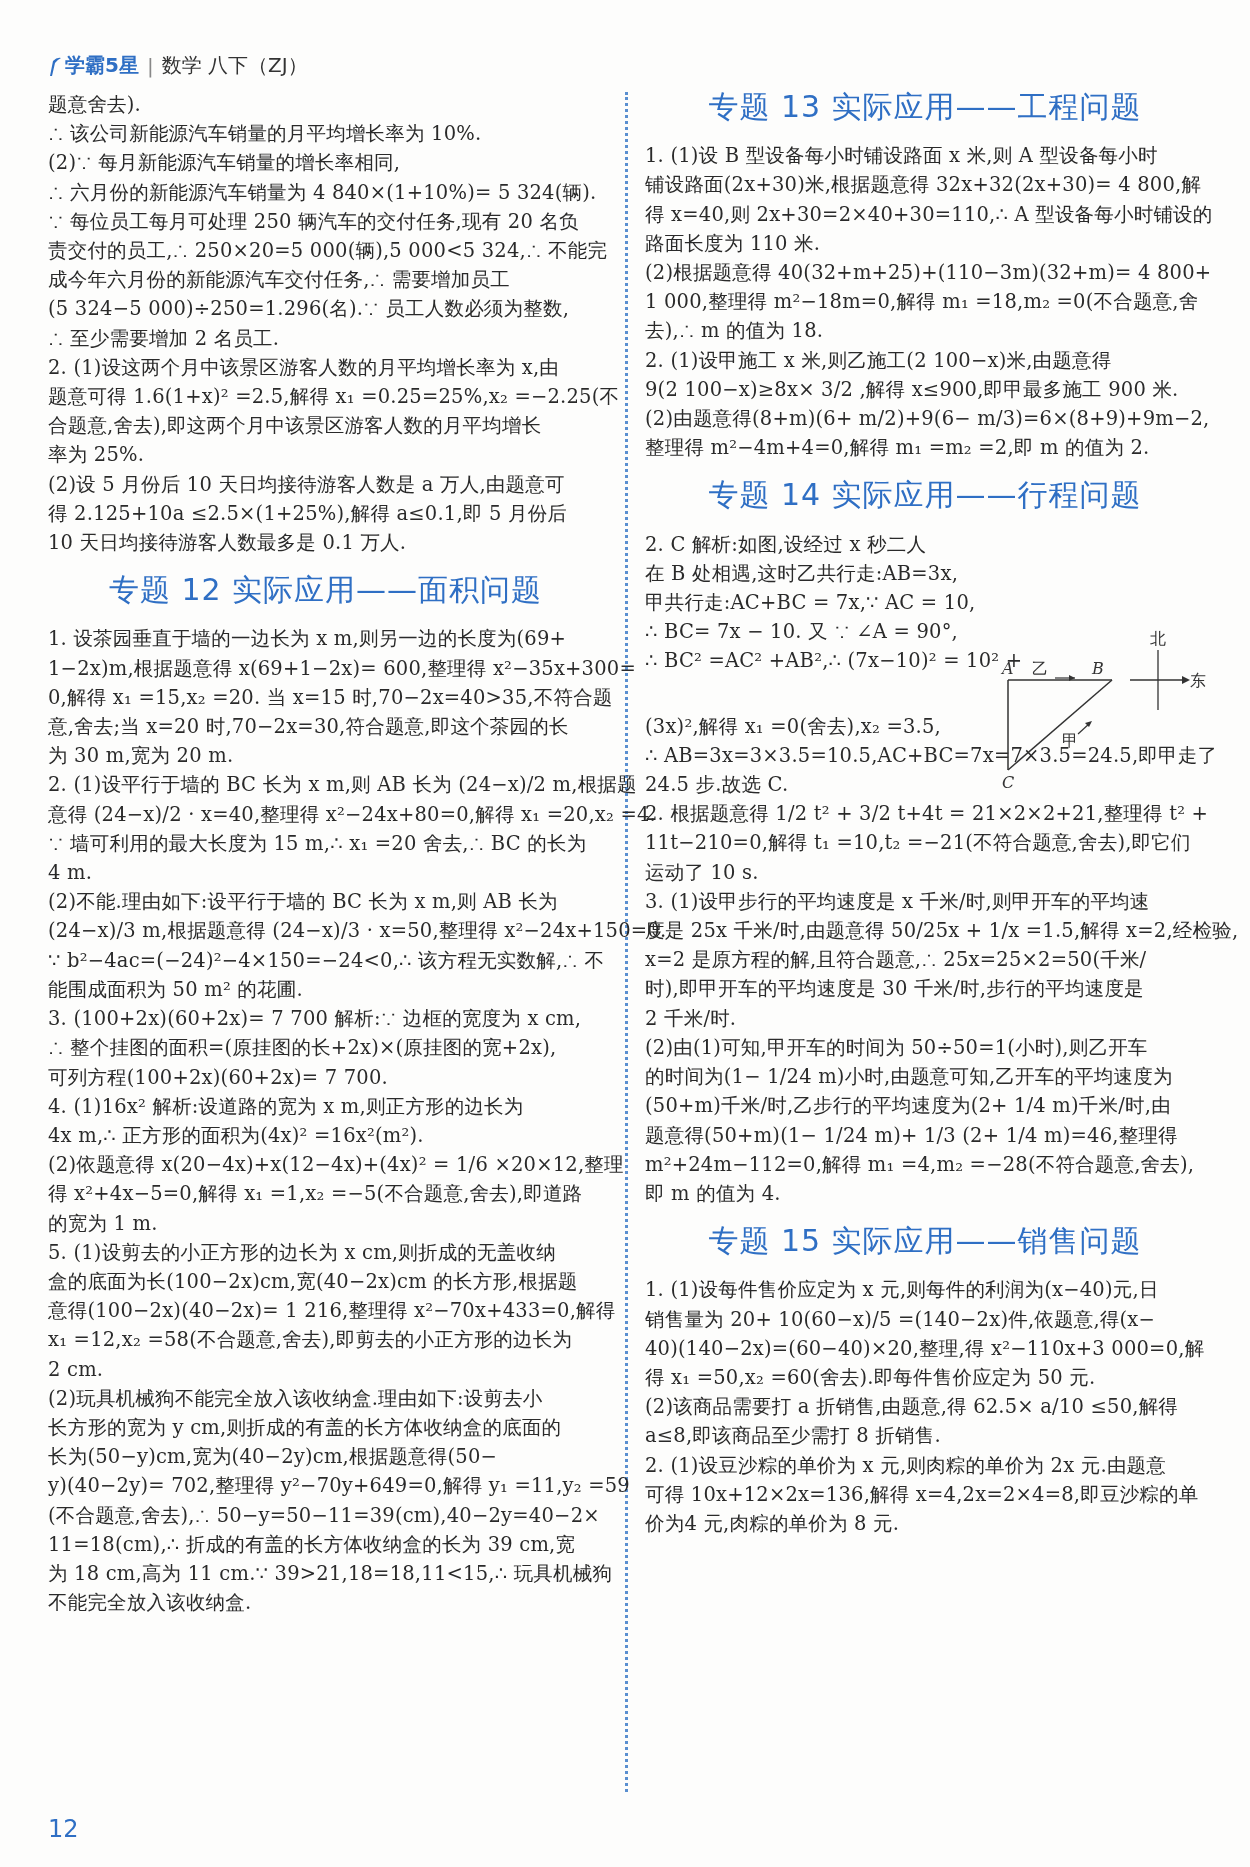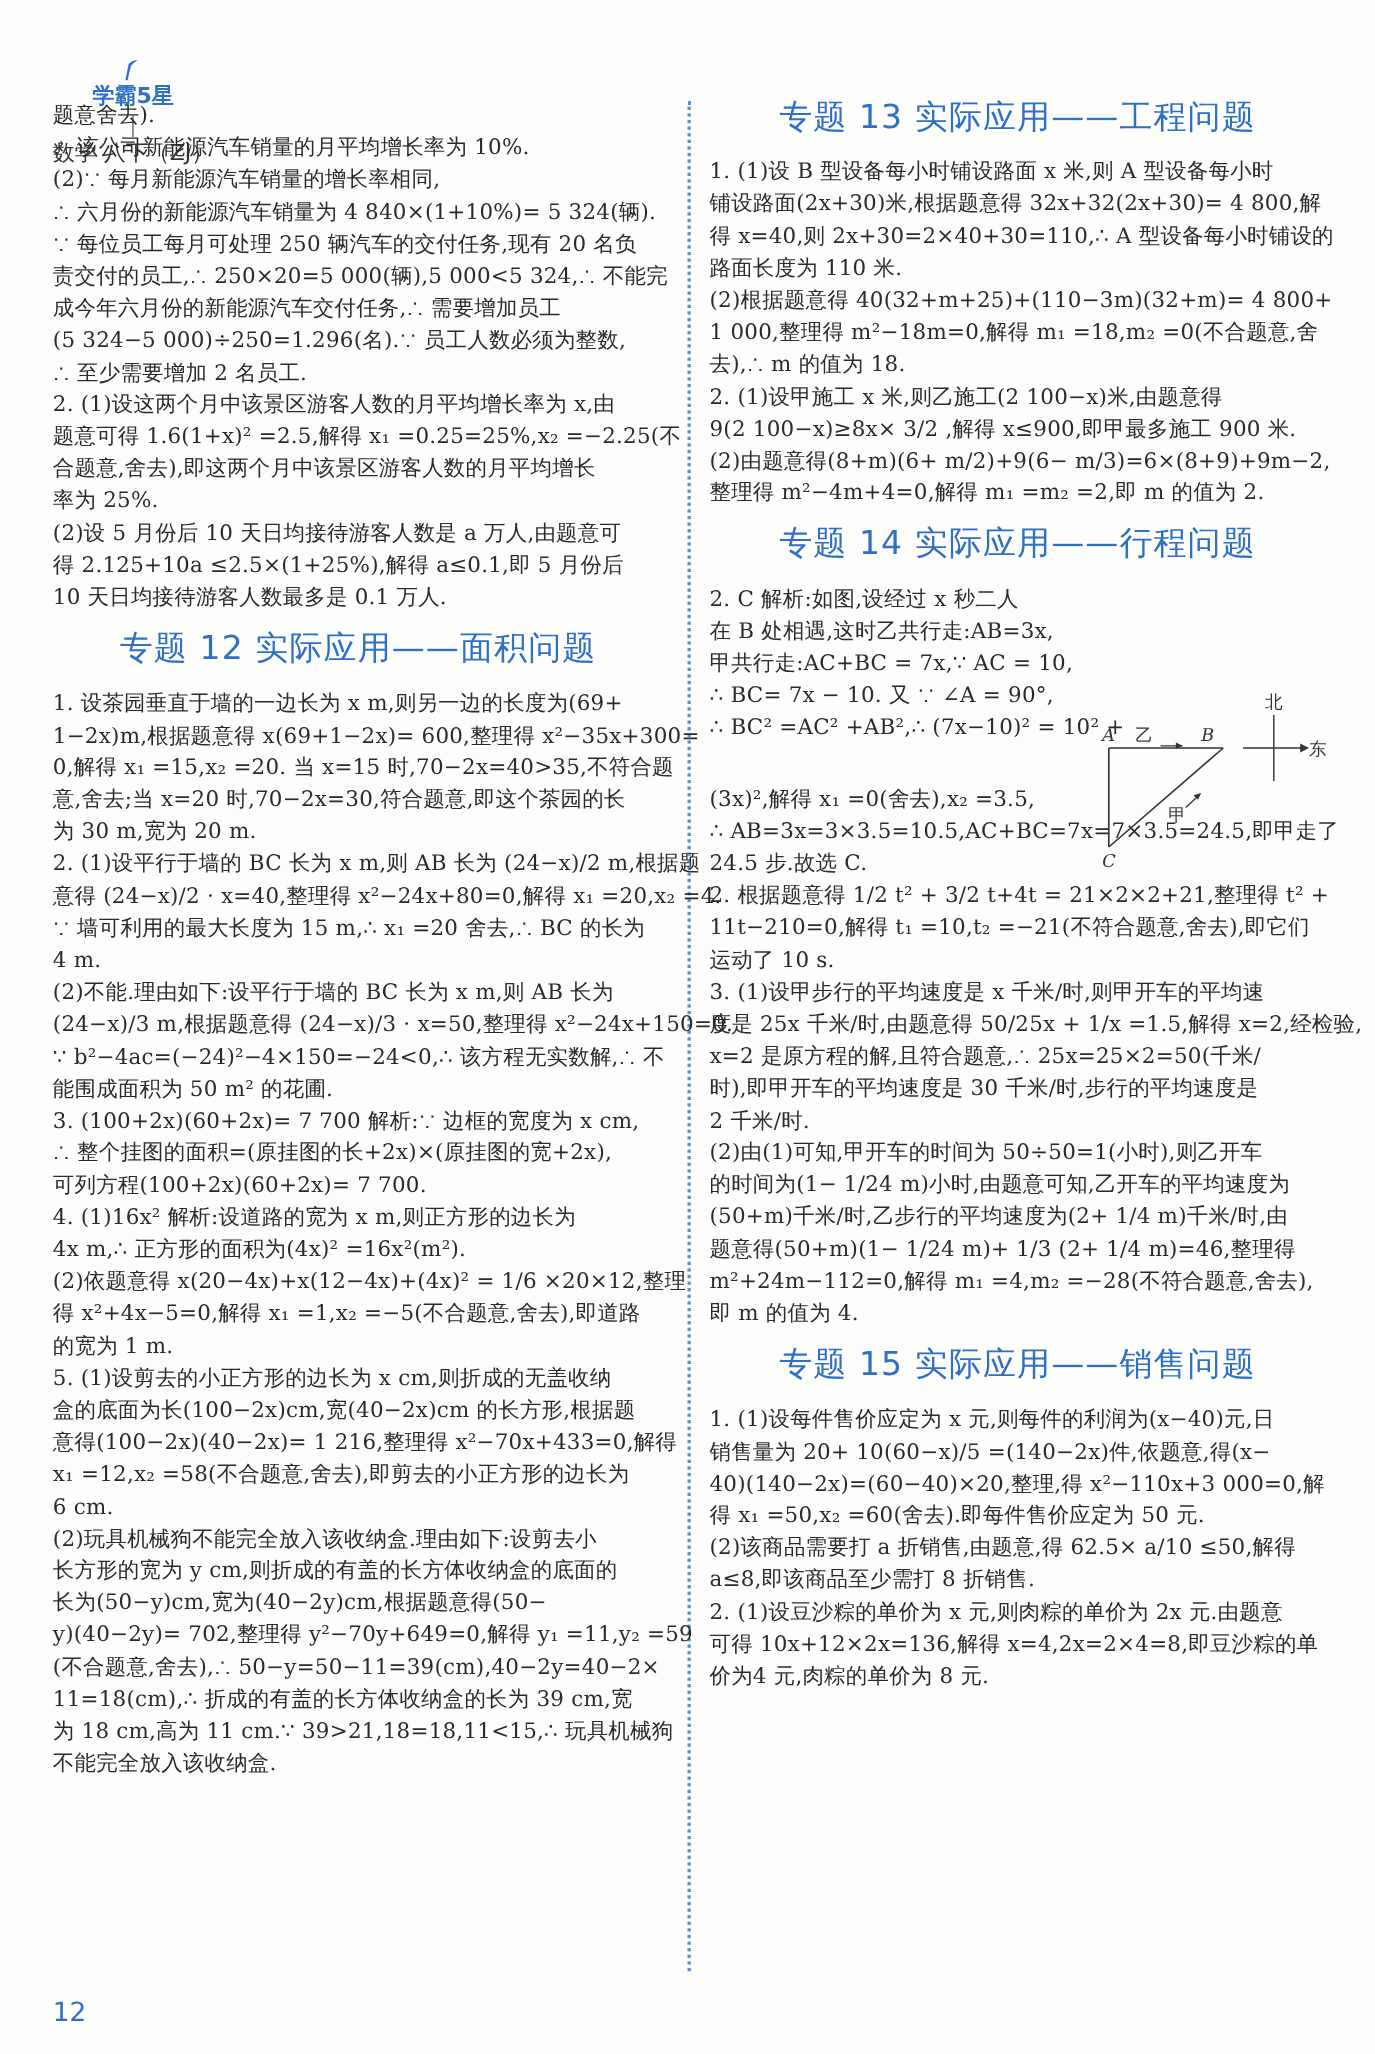--- a/index.html
+++ b/index.html
@@ -1,19 +1,19 @@
 <!DOCTYPE html>
 <html><head>
 <meta charset="utf-8">
 <style>
   * { box-sizing: border-box; margin: 0; padding: 0; }
   html, body { width: 1250px; height: 1867px; background: #fdfdfc; overflow: hidden; }
   body { font-family: "DejaVu Serif", "Liberation Serif", serif; color: #2a2a2a; position: relative; }
   .page { position: absolute; left: 0; top: 0; width: 1250px; height: 1867px; }
-  .header { position: absolute; left: 48px; top: 52px; display: flex; align-items: center; font-family: "DejaVu Sans", sans-serif; font-size: 20px; flex-direction: column; }
+  .header { position: absolute; left: 48px; top: 52px; display: flex; align-items: center; font-family: "DejaVu Sans", sans-serif; font-size: 20px; }
   .brand { color: #2f6fc4; font-weight: bold; display: flex; align-items: center; }
   .brand-icon { width: 14px; height: 22px; margin-right: 3px; }
   .sep { color: #888; margin: 0 8px; }
   .subject { color: #333; }
   .col { position: absolute; top: 90px; font-size: 19.5px; line-height: 29.2px; }
   .col-left { left: 48px; width: 555px; }
   .col-right { left: 645px; width: 560px; }
   .divider { position: absolute; left: 625px; top: 92px; height: 1700px; border-left: 3px dotted #5a8fd0; }
   .line { white-space: nowrap; letter-spacing: 0.2px; }
   .title { font-family: "DejaVu Sans", sans-serif; color: #2f6fc4; font-size: 30px; text-align: center; margin: 18px 0 20px; font-weight: normal; letter-spacing: 1px; }
@@ -79,21 +79,21 @@
         <div class="line">可列方程(100+2x)(60+2x)= 7 700.</div>
         <div class="line">4. (1)16x²   解析:设道路的宽为 x m,则正方形的边长为</div>
         <div class="line">4x m,∴ 正方形的面积为(4x)² =16x²(m²).</div>
         <div class="line">(2)依题意得 x(20−4x)+x(12−4x)+(4x)² = 1/6 ×20×12,整理</div>
         <div class="line">得 x²+4x−5=0,解得 x₁ =1,x₂ =−5(不合题意,舍去),即道路</div>
         <div class="line">的宽为 1 m.</div>
         <div class="line">5. (1)设剪去的小正方形的边长为 x cm,则折成的无盖收纳</div>
         <div class="line">盒的底面为长(100−2x)cm,宽(40−2x)cm 的长方形,根据题</div>
         <div class="line">意得(100−2x)(40−2x)= 1 216,整理得 x²−70x+433=0,解得</div>
         <div class="line">x₁ =12,x₂ =58(不合题意,舍去),即剪去的小正方形的边长为</div>
-        <div class="line">6 cm.</div>
+        <div class="line">2 cm.</div>
         <div class="line">(2)玩具机械狗不能完全放入该收纳盒.理由如下:设剪去小</div>
         <div class="line">长方形的宽为 y cm,则折成的有盖的长方体收纳盒的底面的</div>
         <div class="line">长为(50−y)cm,宽为(40−2y)cm,根据题意得(50−</div>
         <div class="line">y)(40−2y)= 702,整理得 y²−70y+649=0,解得 y₁ =11,y₂ =59</div>
         <div class="line">(不合题意,舍去),∴ 50−y=50−11=39(cm),40−2y=40−2×</div>
         <div class="line">11=18(cm),∴ 折成的有盖的长方体收纳盒的长为 39 cm,宽</div>
         <div class="line">为 18 cm,高为 11 cm.∵ 39&gt;21,18=18,11&lt;15,∴ 玩具机械狗</div>
         <div class="line">不能完全放入该收纳盒.</div>
       </div>
   </div>

